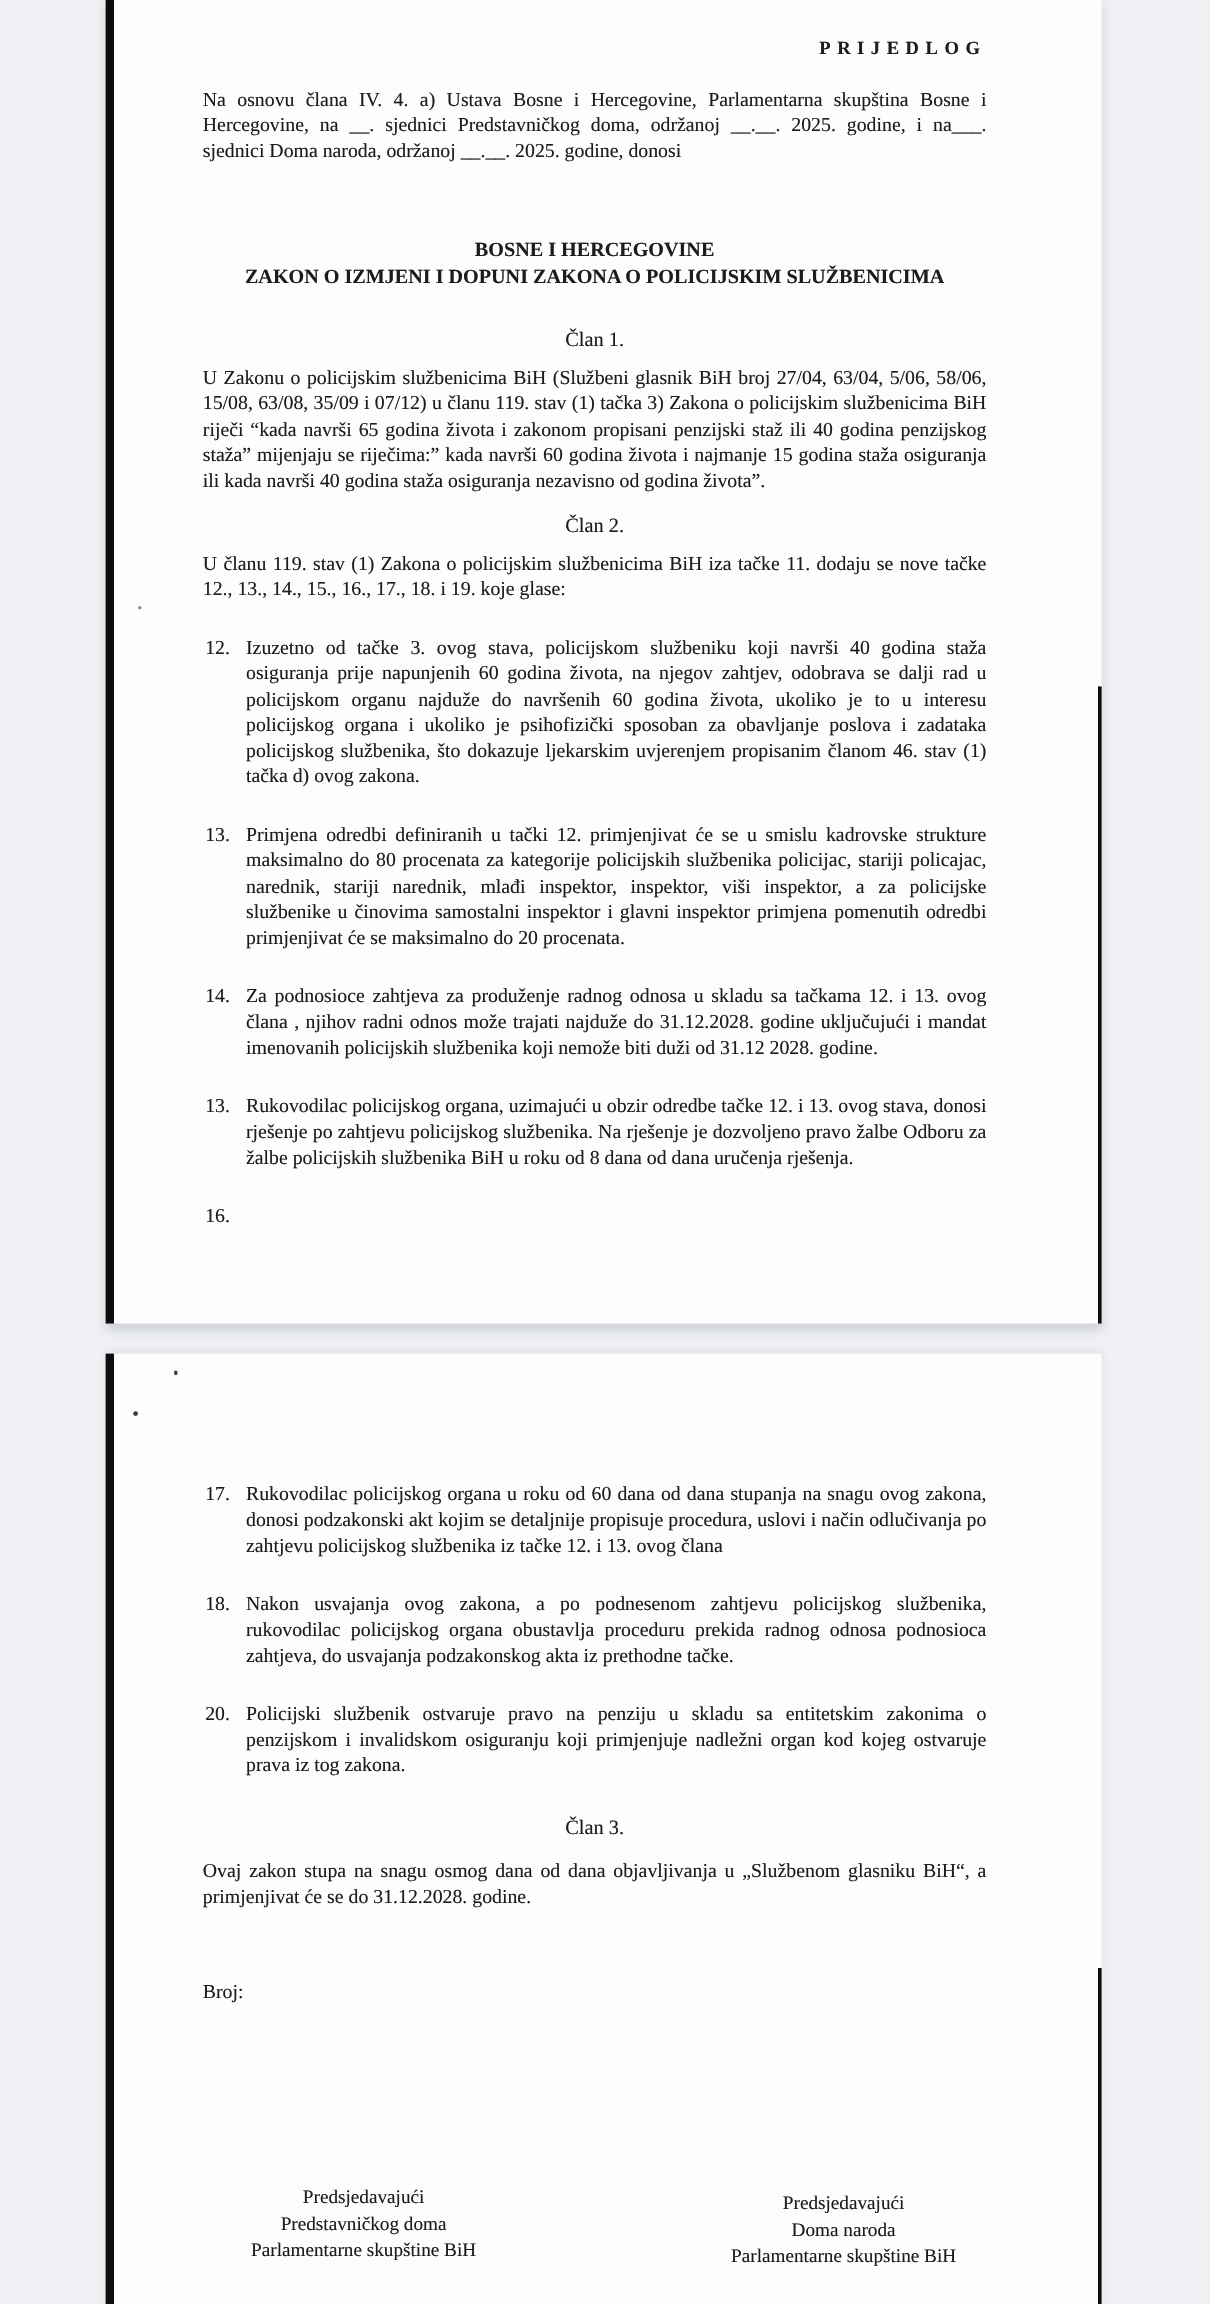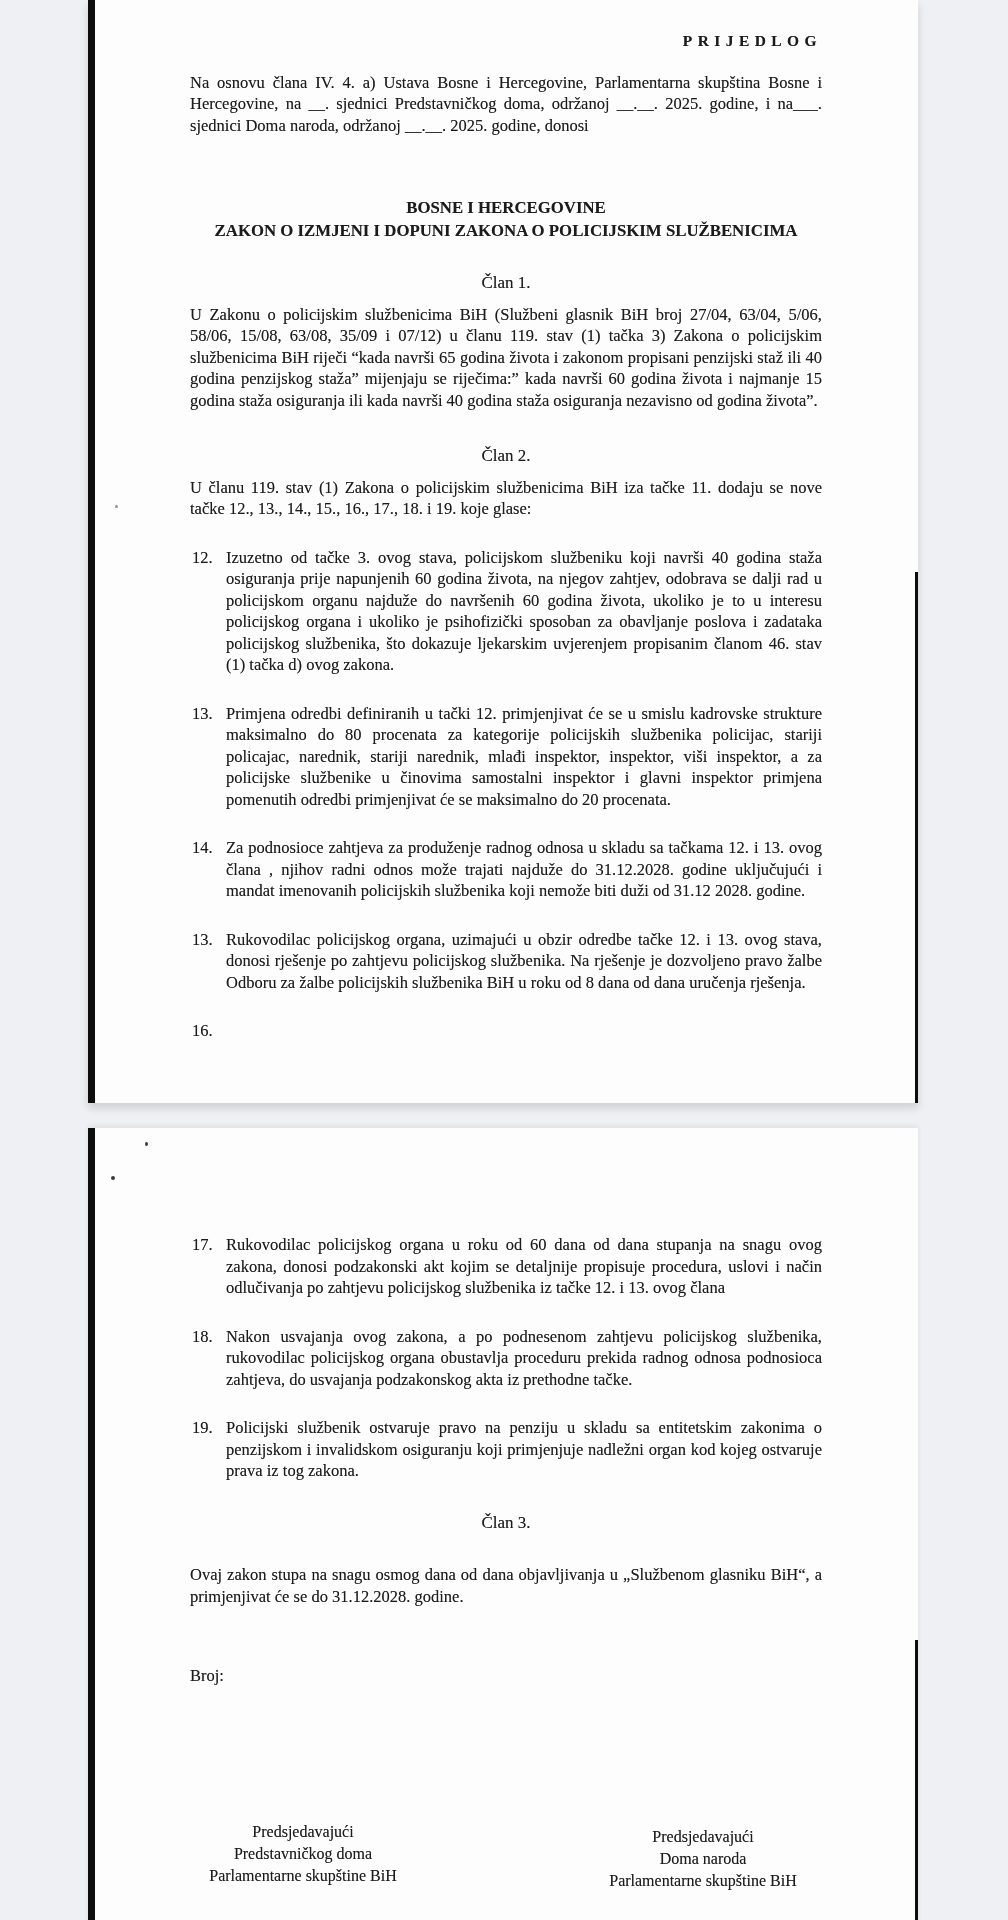--- a/index.html
+++ b/index.html
@@ -36,21 +36,21 @@
   .edge-line {
     position: absolute;
     right: 0;
     width: 3px;
     background: #0d0d0d;
   }
   .edge-line.p1 { top: 572px; bottom: 0; }
   .edge-line.p2 { top: 512px; bottom: 0; }
   .content {
     position: relative;
-    padding: 0 96px 0 95px; 
+    padding: 0 96px 0 74px; 
     font-size: 16.5px;
     line-height: 21.5px;
     text-align: justify;
     text-shadow: 0 0 0.5px rgba(20,20,20,0.45);
   }
   .prijedlog {
     margin-top: 30px;
     text-align: right;
     font-weight: bold;
     font-size: 15.5px;
@@ -112,21 +112,21 @@
   <div class="speck speck-c"></div>
   <div class="content">
     <div class="prijedlog">PRIJEDLOG</div>
     <p class="intro">Na osnovu člana IV. 4. a) Ustava Bosne i Hercegovine, Parlamentarna skupština Bosne i Hercegovine, na __. sjednici Predstavničkog doma, održanoj __.__. 2025. godine, i na___. sjednici Doma naroda, održanoj __.__. 2025. godine, donosi</p>
     <div class="law-title">
       <div>BOSNE I HERCEGOVINE</div>
       <div>ZAKON O IZMJENI I DOPUNI ZAKONA O POLICIJSKIM SLUŽBENICIMA</div>
     </div>
     <div class="clan-heading">Član 1.</div>
     <p class="clan-body">U Zakonu o policijskim službenicima BiH (Službeni glasnik BiH broj 27/04, 63/04, 5/06, 58/06, 15/08, 63/08, 35/09 i 07/12) u članu 119. stav (1) tačka 3) Zakona o policijskim službenicima BiH riječi “kada navrši 65 godina života i zakonom propisani penzijski staž ili 40 godina penzijskog staža” mijenjaju se riječima:” kada navrši 60 godina života i najmanje 15 godina staža osiguranja ili kada navrši 40 godina staža osiguranja nezavisno od godina života”.</p>
-    <div class="clan-heading" style="margin-top:34px">Član 2.</div>
+    <div class="clan-heading" style="margin-top:16px">Član 2.</div>
     <p class="clan-body">U članu 119. stav (1) Zakona o policijskim službenicima BiH iza tačke 11. dodaju se nove tačke 12., 13., 14., 15., 16., 17., 18. i 19. koje glase:</p>
     <div class="items">
       <div class="item">
         <span class="num">12.</span>
         <span>Izuzetno od tačke 3. ovog stava, policijskom službeniku koji navrši 40 godina staža osiguranja prije napunjenih 60 godina života, na njegov zahtjev, odobrava se dalji rad u policijskom organu najduže do navršenih 60 godina života, ukoliko je to u interesu policijskog organa i ukoliko je psihofizički sposoban za obavljanje poslova i zadataka policijskog službenika, što dokazuje ljekarskim uvjerenjem propisanim članom 46. stav (1) tačka d) ovog zakona.</span>
       </div>
       <div class="item">
         <span class="num">13.</span>
         <span>Primjena odredbi definiranih u tački 12. primjenjivat će se u smislu kadrovske strukture maksimalno do 80 procenata za kategorije policijskih službenika policijac, stariji policajac, narednik, stariji narednik, mlađi inspektor, inspektor, viši inspektor, a za policijske službenike u činovima samostalni inspektor i glavni inspektor primjena pomenutih odredbi primjenjivat će se maksimalno do 20 procenata.</span>
       </div>
@@ -153,26 +153,26 @@
     <div class="items p2-items">
       <div class="item">
         <span class="num">17.</span>
         <span>Rukovodilac policijskog organa u roku od 60 dana od dana stupanja na snagu ovog zakona, donosi podzakonski akt kojim se detaljnije propisuje procedura, uslovi i način odlučivanja po zahtjevu policijskog službenika iz tačke 12. i 13. ovog člana</span>
       </div>
       <div class="item">
         <span class="num">18.</span>
         <span>Nakon usvajanja ovog zakona, a po podnesenom zahtjevu policijskog službenika, rukovodilac policijskog organa obustavlja proceduru prekida radnog odnosa podnosioca zahtjeva, do usvajanja podzakonskog akta iz prethodne tačke.</span>
       </div>
       <div class="item">
-        <span class="num">19.</span>
+        <span class="num">20.</span>
         <span>Policijski službenik ostvaruje pravo na penziju u skladu sa entitetskim zakonima o penzijskom i invalidskom osiguranju koji primjenjuje nadležni organ kod kojeg ostvaruje prava iz tog zakona.</span>
       </div>
     </div>
     <div class="clan-heading">Član 3.</div>
-    <p class="clan-body" style="margin-top:31px">Ovaj zakon stupa na snagu osmog dana od dana objavljivanja u „Službenom glasniku BiH“, a primjenjivat će se do 31.12.2028. godine.</p>
+    <p class="clan-body" style="margin-top:15px">Ovaj zakon stupa na snagu osmog dana od dana objavljivanja u „Službenom glasniku BiH“, a primjenjivat će se do 31.12.2028. godine.</p>
     <div class="broj-block">
       <span class="broj-line">Broj:</span>
     </div>
   </div>
   <div class="sig sig-left">
     <div>Predsjedavajući</div>
     <div>Predstavničkog doma</div>
     <div>Parlamentarne skupštine BiH</div>
   </div>
   <div class="sig sig-right">

